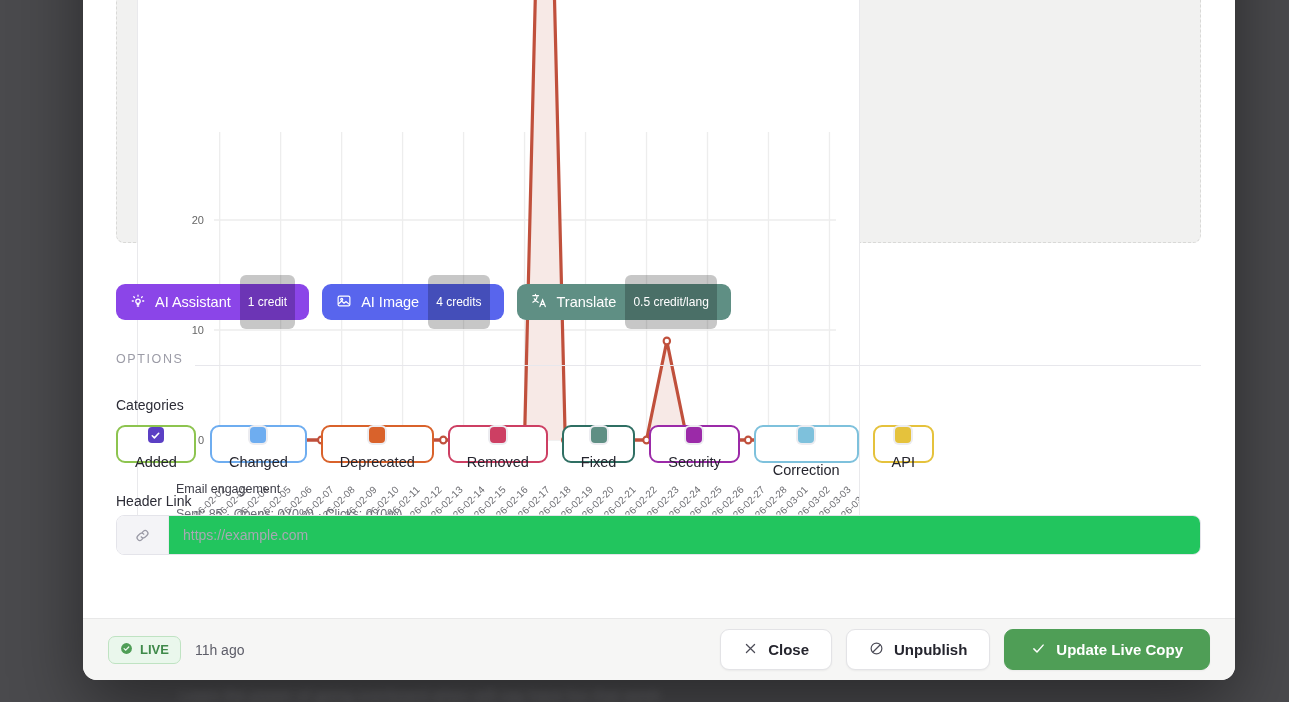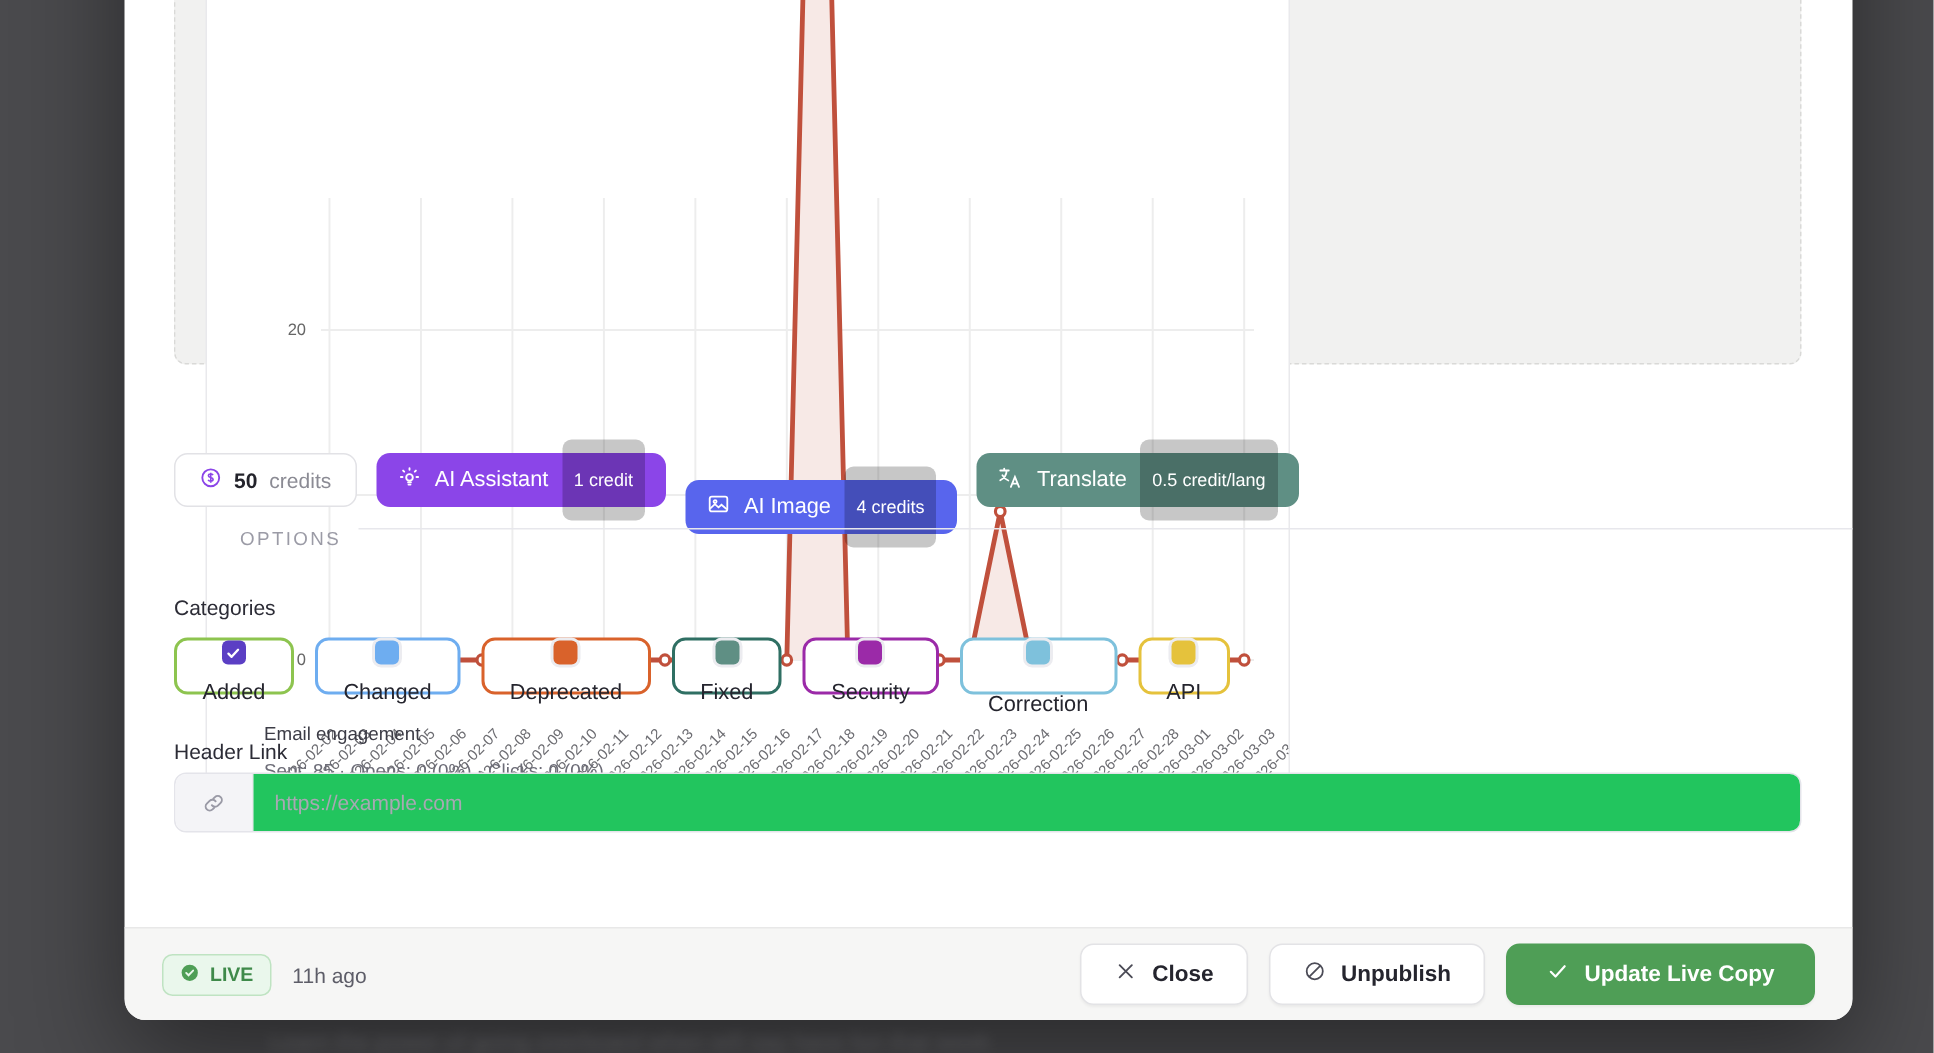--- a/index.html
+++ b/index.html
@@ -112,28 +112,28 @@
     height: 36px; padding: 0 14px;
     border: none; border-radius: 9px;
     color: #fff; font-size: 14.5px;
     cursor: pointer;
   }
   .ai-btn .badge {
     font-size: 12px; padding: 20px 8px; border-radius: 6px;
     background: rgba(0,0,0,.22);
   }
   .btn-assistant { background: #8b45e8; }
-  .btn-image     { background: #5865ed; margin-top: 36px; }
+  .btn-image     { background: #5865ed; }
   .btn-translate { background: #5f8f84; }
 
   
   .section-divider {
     position: absolute; left: 33px; top: 912px;
     width: 1085px;
-    display: flex; align-items: flex-start; gap: 12px; margin-left: 44px;
+    display: flex; align-items: flex-end; gap: 12px;
   }
   .section-divider .label {
     font-size: 12.5px; letter-spacing: 1.6px;
     color: #9b9ba6; text-transform: uppercase;
   }
   .section-divider .rule {
     flex: 1; height: 1px; background: #e7e7ec;
   }
 
   
@@ -324,30 +324,20 @@
           <div class="chart-caption">
             <div class="title">Email engagement</div>
             <div class="stats">Sent: 85 · Opens: 0 (0%) · Clicks: 0 (0%)</div>
           </div>
 
         </div>
       </div>
     </div>
 
     <div class="credits-row">
-      <div class="credit-pill">
-        <span>
-          <svg width="15" height="15" viewBox="0 0 24 24" fill="none" stroke="#8b45e8" stroke-width="2">
-            <circle cx="12" cy="12" r="9"></circle>
-            <path d="M14.5 9.2c-.5-.8-1.5-1.2-2.6-1.2-1.4 0-2.4.7-2.4 1.8 0 1 .8 1.5 2.4 1.9 1.7.4 2.6.9 2.6 2 0 1.2-1.1 1.9-2.6 1.9-1.2 0-2.2-.5-2.7-1.3M12 6.6v10.8" stroke-width="1.7"></path>
-          </svg>
-        </span>
-        <span class="num">50</span>
-        <span class="unit">credits</span>
-      </div>
 
       <button class="ai-btn btn-assistant">
         <span>
           <svg width="16" height="16" viewBox="0 0 24 24" fill="none" stroke="#fff" stroke-width="1.9" stroke-linecap="round">
             <path d="M12 3.2v1.6M5.6 5.6l1.1 1.1M18.4 5.6l-1.1 1.1M3.4 12h1.6M19 12h1.6"></path>
             <circle cx="12" cy="12.4" r="3.3"></circle>
             <path d="M10.6 17.4h2.8M11 19.6h2"></path>
           </svg>
         </span>
         <span>AI Assistant</span>
@@ -393,20 +383,24 @@
           </span>
           <span>Added</span>
         </div>
         <div class="chip" style="border-color: rgb(110, 173, 240);">
           <span class="swatch unchecked" style="background: rgb(110, 173, 240);"></span>
           <span>Changed</span>
         </div>
         <div class="chip" style="border-color: rgb(217, 98, 43);">
           <span class="swatch unchecked" style="background: rgb(217, 98, 43);"></span>
           <span>Deprecated</span>
+        </div>
+        <div class="chip" style="border-color: rgb(205, 63, 99);">
+          <span class="swatch unchecked" style="background: rgb(205, 63, 99);"></span>
+          <span>Removed</span>
         </div>
         <div class="chip" style="border-color: rgb(47, 111, 99);">
           <span class="swatch unchecked" style="background: rgb(95, 143, 132);"></span>
           <span>Fixed</span>
         </div>
         <div class="chip" style="border-color: rgb(155, 42, 168);">
           <span class="swatch unchecked" style="background: rgb(155, 42, 168);"></span>
           <span>Security</span>
         </div>
         <div class="chip" style="border-color: rgb(126, 193, 220); gap: 19px;">

